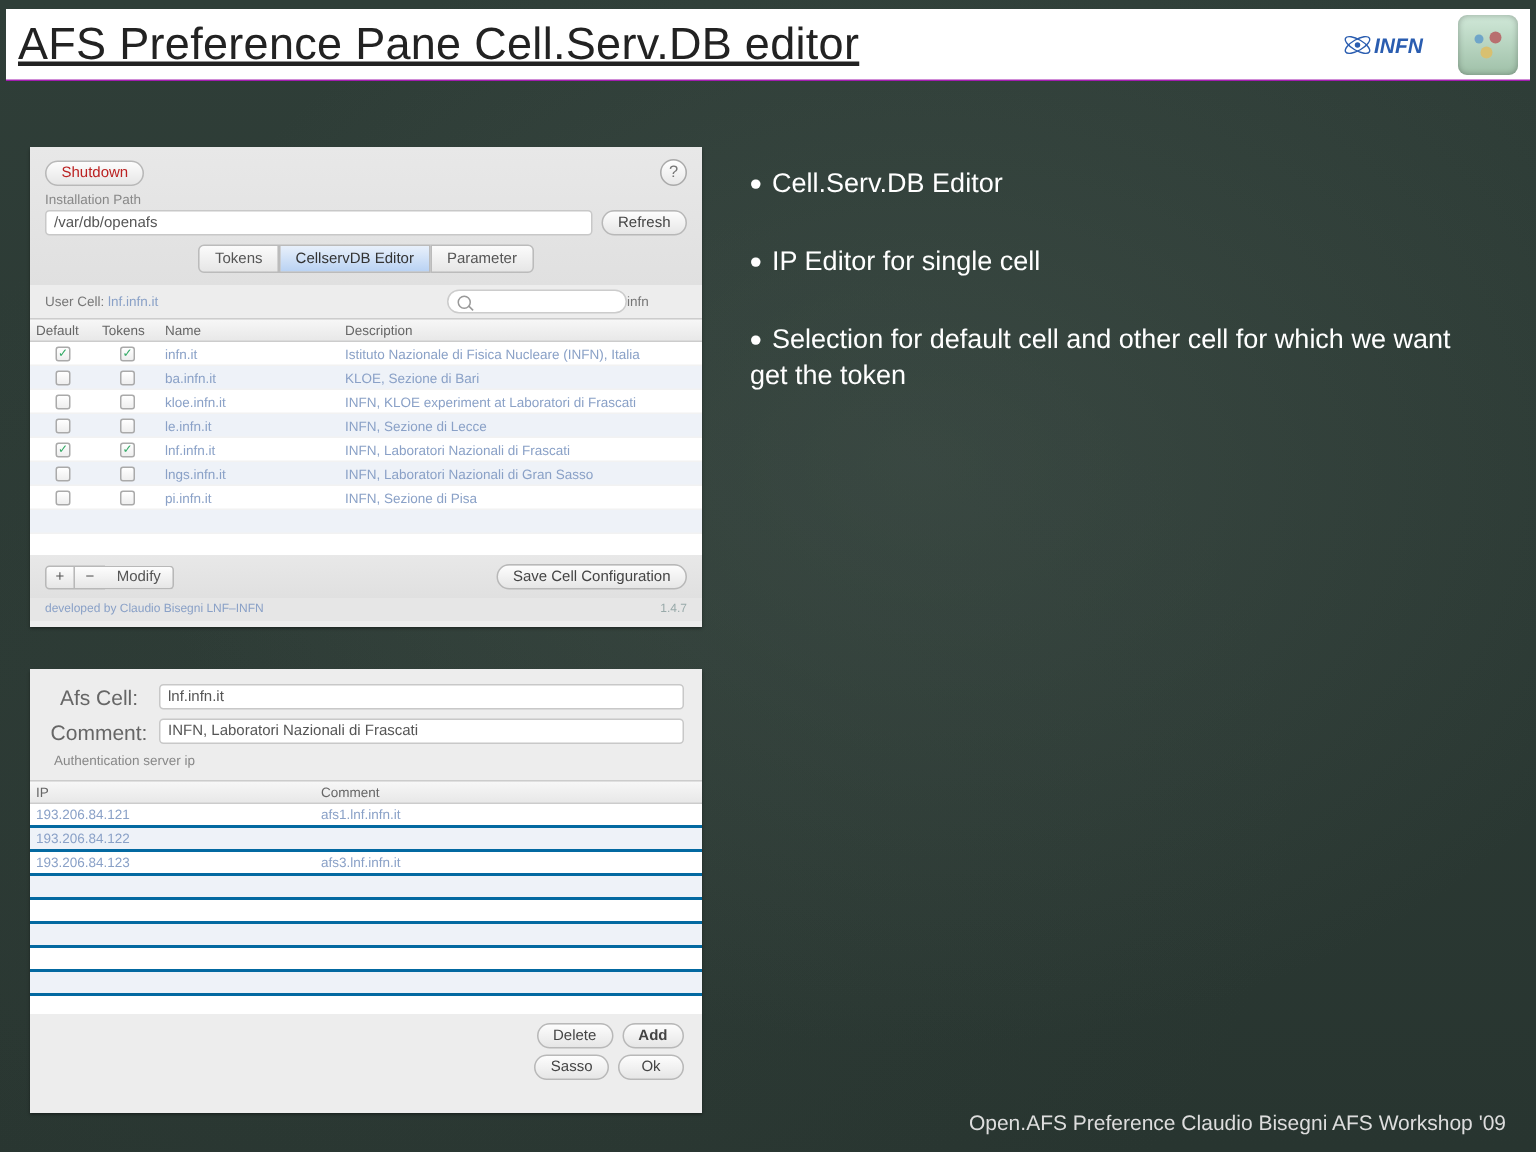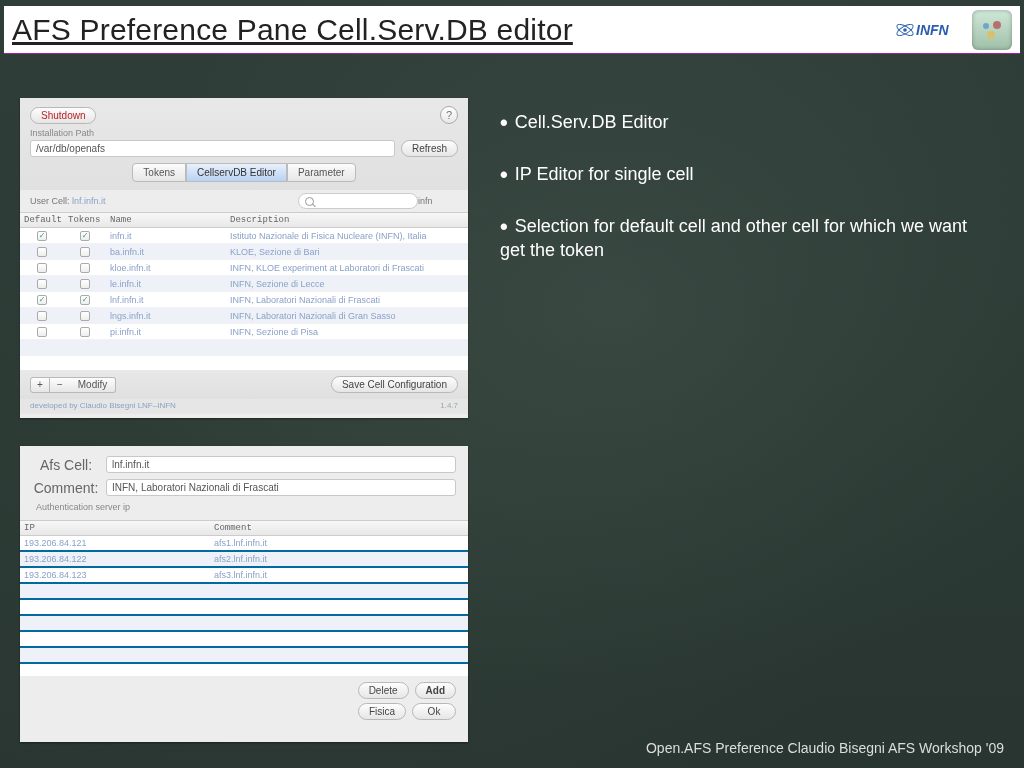--- a/index.html
+++ b/index.html
@@ -37,21 +37,21 @@
 .smlabel { font-size:9px;color:#888; }
 .input { background:#fff;border:1px solid #c8c8c8;border-radius:3px;padding:2px 5px;font-size:10px;color:#555; }
 .tabs { display:flex; justify-content:center; gap:0; margin:6px 0 4px; }
 .tab { border:1px solid #bbb;padding:3px 10px;font-size:10px;background:linear-gradient(#fbfbfb,#e6e6e6); }
 .tab:first-child{border-radius:4px 0 0 4px;}
 .tab:last-child{border-radius:0 4px 4px 0;}
 .tab.active{ background:linear-gradient(#e8f0fb,#b9d2f3); color:#333; }
 .searchbox { width:120px;height:16px;border:1px solid #ccc;border-radius:9px;background:#fff;display:flex;align-items:center;padding:0 6px;gap:4px; }
 .mag { width:9px;height:9px;border:1px solid #999;border-radius:50%;position:relative; }
 .mag::after{content:"";position:absolute;width:4px;height:1px;background:#999;right:-3px;bottom:-1px;transform:rotate(45deg);}
-.tblhead { display:flex;background:linear-gradient(#f7f7f7,#e8e8e8);border-top:1px solid #ccc;border-bottom:1px solid #ccc;font-size:9px;color:#666;font-family:Liberation Mono, monospace; }
+.tblhead { display:flex;background:linear-gradient(#f7f7f7,#e8e8e8);border-top:1px solid #ccc;border-bottom:1px solid #ccc;font-size:9px;color:#666; }
 .th, .td { padding:2px 4px; }
 .colDef{width:44px;} .colTok{width:42px;} .colName{width:120px;} .colDesc{flex:1;}
 .tblbody { background:#fff; height:142px; overflow:hidden; }
 .trow { display:flex; height:16px; align-items:center; border-bottom:1px solid #f2f2f2; font-size:9px; }
 .trow:nth-child(even){ background:#eef2f8; }
 .ck { width:10px;height:10px;border:1px solid #aaa;border-radius:2px;background:linear-gradient(#fff,#eee);margin:auto;display:flex;align-items:center;justify-content:center;font-size:8px;color:#3a6; }
 .blur { color:#8aa1c7; filter:blur(0.4px); }
 .userrow { padding:3px 10px; font-size:9px; color:#777; }
 .bottomrow { padding:6px 10px; display:flex; align-items:center; justify-content:space-between; background:linear-gradient(#e8e8e8,#e0e0e0); }
 .smallbtn { width:20px;height:16px;display:inline-flex;align-items:center;justify-content:center;border:1px solid #b8b8b8;background:linear-gradient(#fdfdfd,#e6e6e6);font-size:10px;color:#555; }
@@ -240,36 +240,35 @@
     <div class="th th2ip">IP</div>
     <div class="th th2c">Comment</div>
   </div>
   <div class="tblbody2" id="tbody2">
       <div class="trow2">
         <div class="td th2ip blur">193.206.84.121</div>
         <div class="td th2c blur">afs1.lnf.infn.it</div>
       </div>
       <div class="trow2">
         <div class="td th2ip blur">193.206.84.122</div>
-        <div class="td th2c blur">afs2.lnf.infn.it</div>
       </div>
       <div class="trow2">
         <div class="td th2ip blur">193.206.84.123</div>
         <div class="td th2c blur">afs3.lnf.infn.it</div>
       </div>
       <div class="trow2"></div>
       <div class="trow2"></div>
       <div class="trow2"></div>
       <div class="trow2"></div>
       <div class="trow2"></div>
       <div class="trow2"></div>
     </div>
   <div class="btnrow">
     <span class="btn">Delete</span>
     <span class="btn" style="font-weight:bold">Add</span>
   </div>
   <div class="btnrow2">
-    <span class="btn">Fisica</span>
+    <span class="btn">Sasso</span>
     <span class="btn" style="min-width:44px;justify-content:center">Ok</span>
   </div>
 </div>
 
 <div class="footer">Open.AFS Preference Claudio Bisegni AFS Workshop '09</div>
 
 </body></html>

